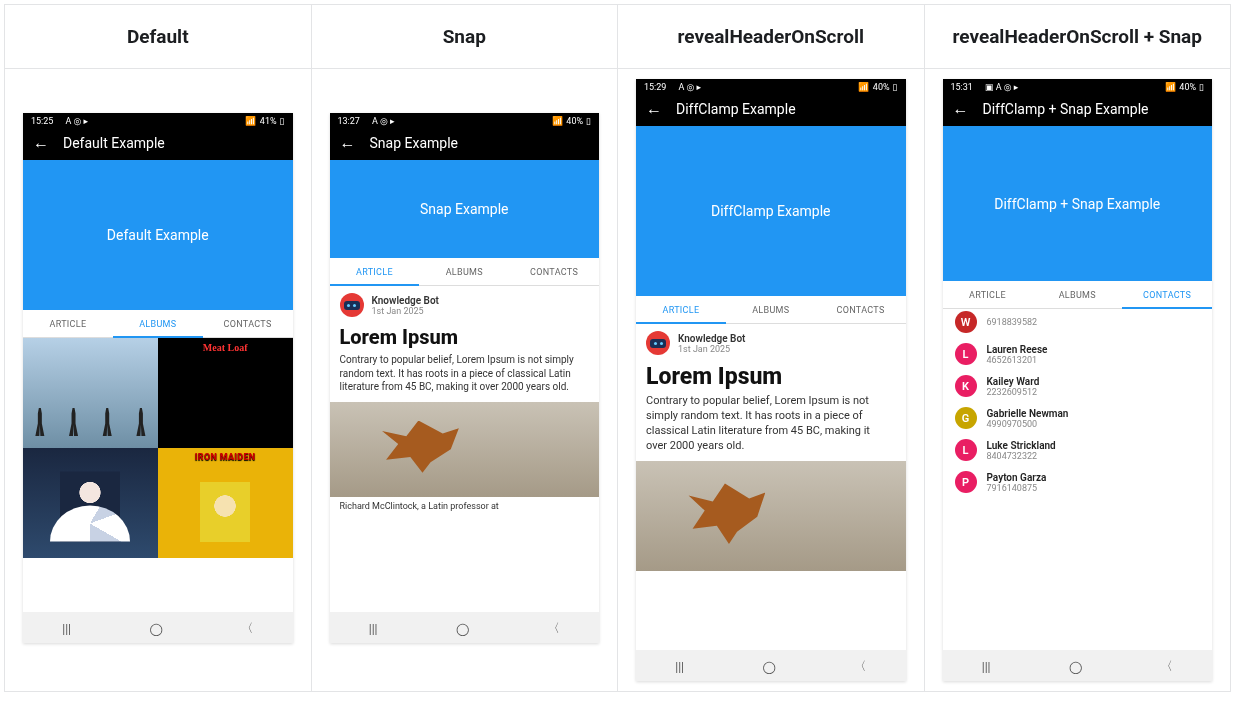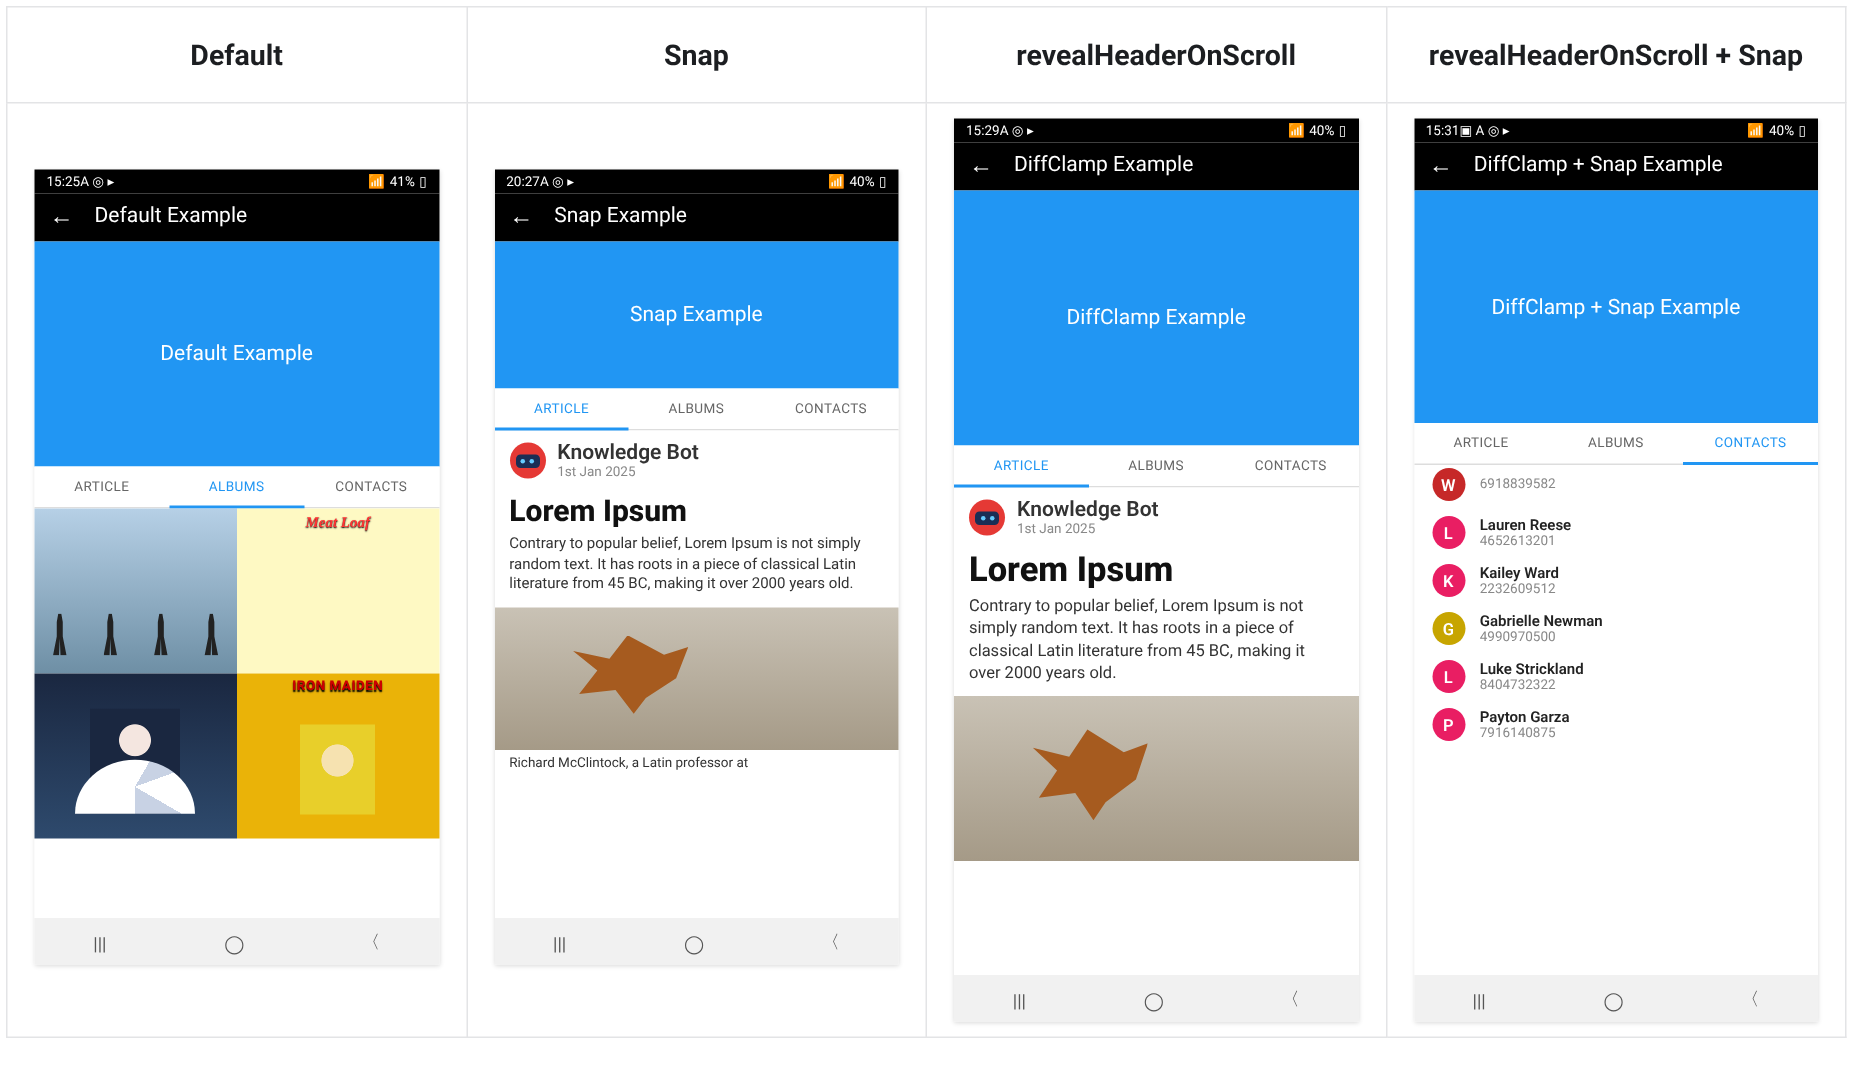--- a/index.html
+++ b/index.html
@@ -43,21 +43,21 @@
   }
   .statusbar {
     background: #000;
     color: #fff;
     font-size: 9px;
     padding: 3px 8px 2px 8px;
     display: flex;
     justify-content: space-between;
     align-items: center;
   }
-  .statusbar .left { display:flex; gap:0; align-items:flex-end; }
+  .statusbar .left { display:flex; gap:12px; align-items:flex-start; }
   .statusbar .right { display:flex; gap:3px; align-items:center; }
   .topbar {
     background: #000;
     color: #fff;
     display: flex;
     align-items: center;
     padding: 7px 10px 9px 10px;
   }
   .topbar .back {
     font-size: 16px;
@@ -120,21 +120,21 @@
     font-size:8px;
     display:flex;
     align-items:center;
     justify-content:center;
     text-align:center;
     padding:2px;
     overflow:hidden;
     position:relative;
   }
   .album1 { background: linear-gradient(#b6d0e6,#6e8fa5); }
-  .album2 { background: #fef9c3; font-style: italic; }
+  .album2 { background: #000000; }
   .album3 { background: linear-gradient(#1a2740,#2e4a6d); }
   .album4 { background: #eab308; }
   .album .label { position:absolute; top:4px; width:100%; font-weight:700; color:#fff; text-shadow:0 1px 1px #000; }
   .album2 .label { color:#f33; font-family:serif; font-size:10px; }
   .album4 .label { color:#c00; font-size:9px; letter-spacing:0.3px; font-weight:900; }
 
   
   .author-row { display:flex; align-items:center; gap:8px; padding:7px 10px 4px 10px; }
   .avatar {
     width:24px;height:24px;border-radius:50%;
@@ -144,21 +144,21 @@
     position:relative;overflow:hidden;
   }
   .avatar.bot::before{
     content:""; position:absolute; width:16px;height:9px; background:#1a2e55; border-radius:3px;
   }
   .avatar.bot::after{
     content:""; position:absolute; width:3px;height:3px;border-radius:50%;background:#6cf;
     box-shadow:6px 0 0 #6cf;
     transform:translateX(-3px);
   }
-  .author-meta .name { font-size:14px; font-weight:600; color:#333;text-align:center; }
+  .author-meta .name { font-size:10px; font-weight:600; color:#333;text-align:center; }
   .author-meta .date { font-size:9px; color:#888; }
   .article-title { font-size:20px; font-weight:800; padding:4px 10px 2px 10px; color:#111; }
   .article-body { font-size:10px; line-height:1.35; color:#333; padding:2px 12px 6px 10px; }
   .article-img {
     height:95px; margin:2px 0 0 0;
     background: linear-gradient(#c9c2b5,#a59a87);
     display:flex;align-items:center;justify-content:center;color:#6b5a3e;font-size:10px;
     position:relative;
   }
   .article-img::before {
@@ -261,21 +261,21 @@
             <span>〈</span>
           </div>
         </div>
       </td>
 
       <td>
         <div class="phone-pad-top"></div>
         <div class="phone" style="height:530px;">
           <div class="statusbar">
             <div class="left">
-              <span>20:27</span>
+              <span>13:27</span>
               <span>A ◎ ▸</span>
             </div>
             <div class="right">
               <span class="wifi-icon">📶</span>
               <span>40%</span>
               <span class="batt-icon">▯</span>
             </div>
           </div>
           <div class="topbar">
             <span class="back">←</span>

